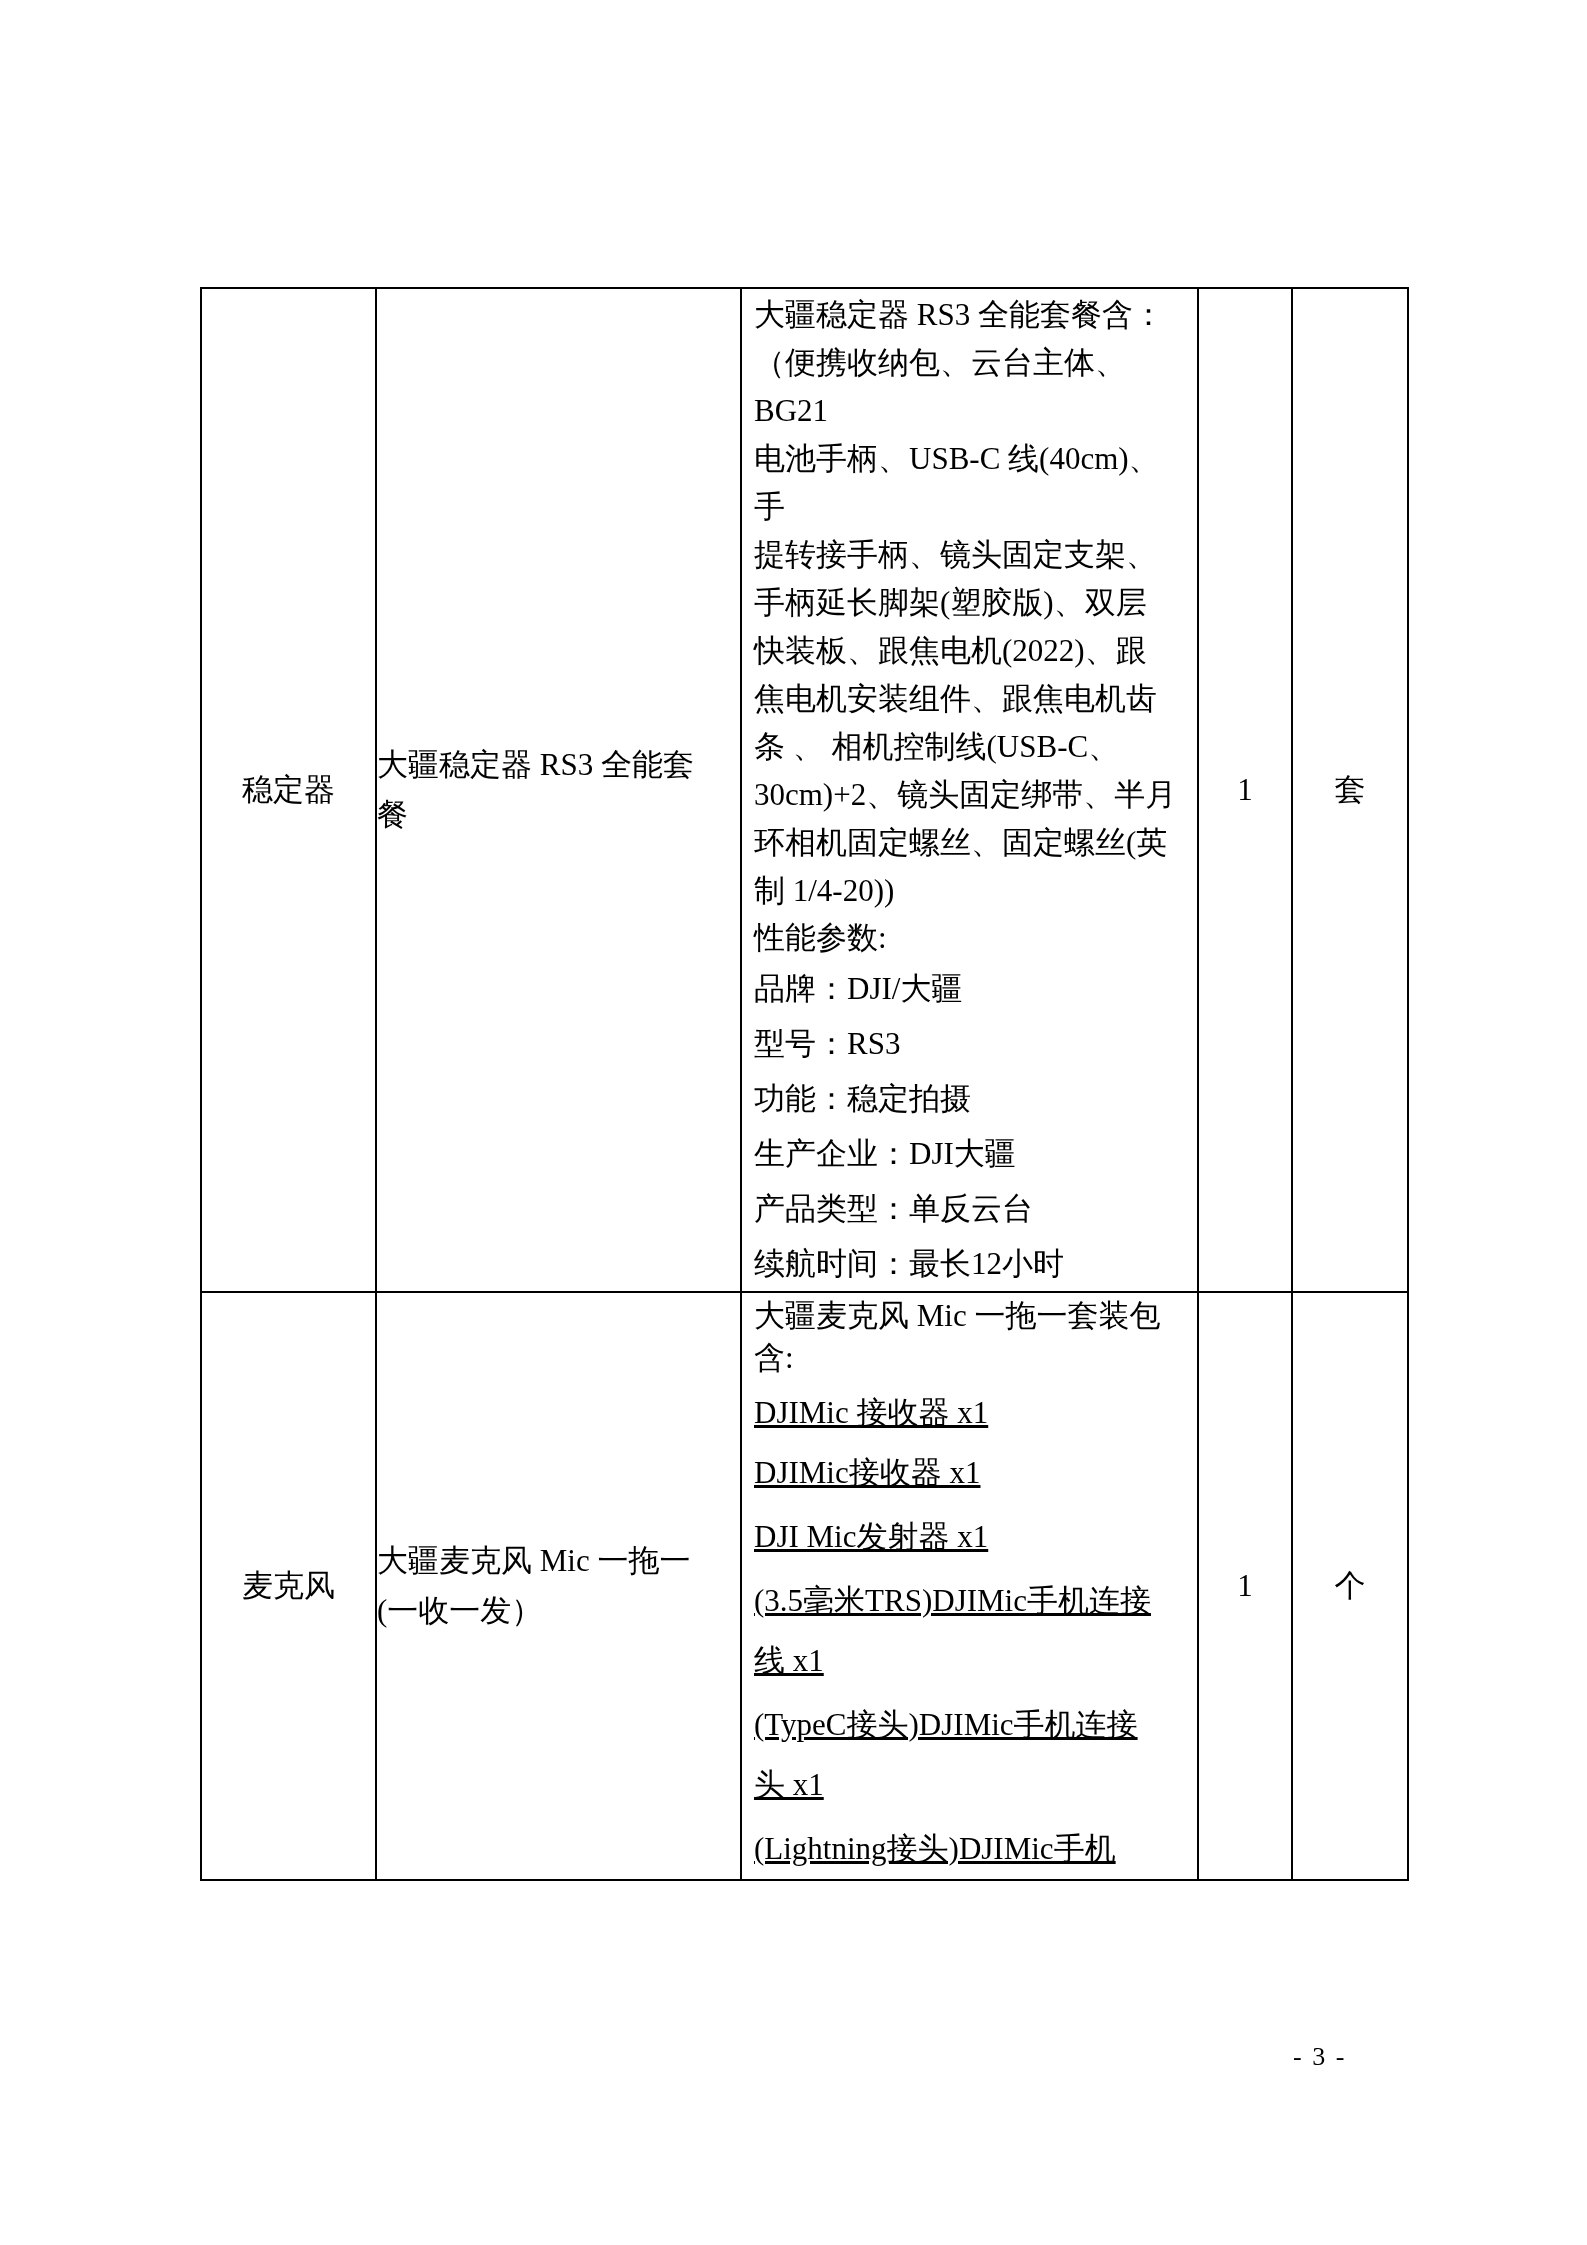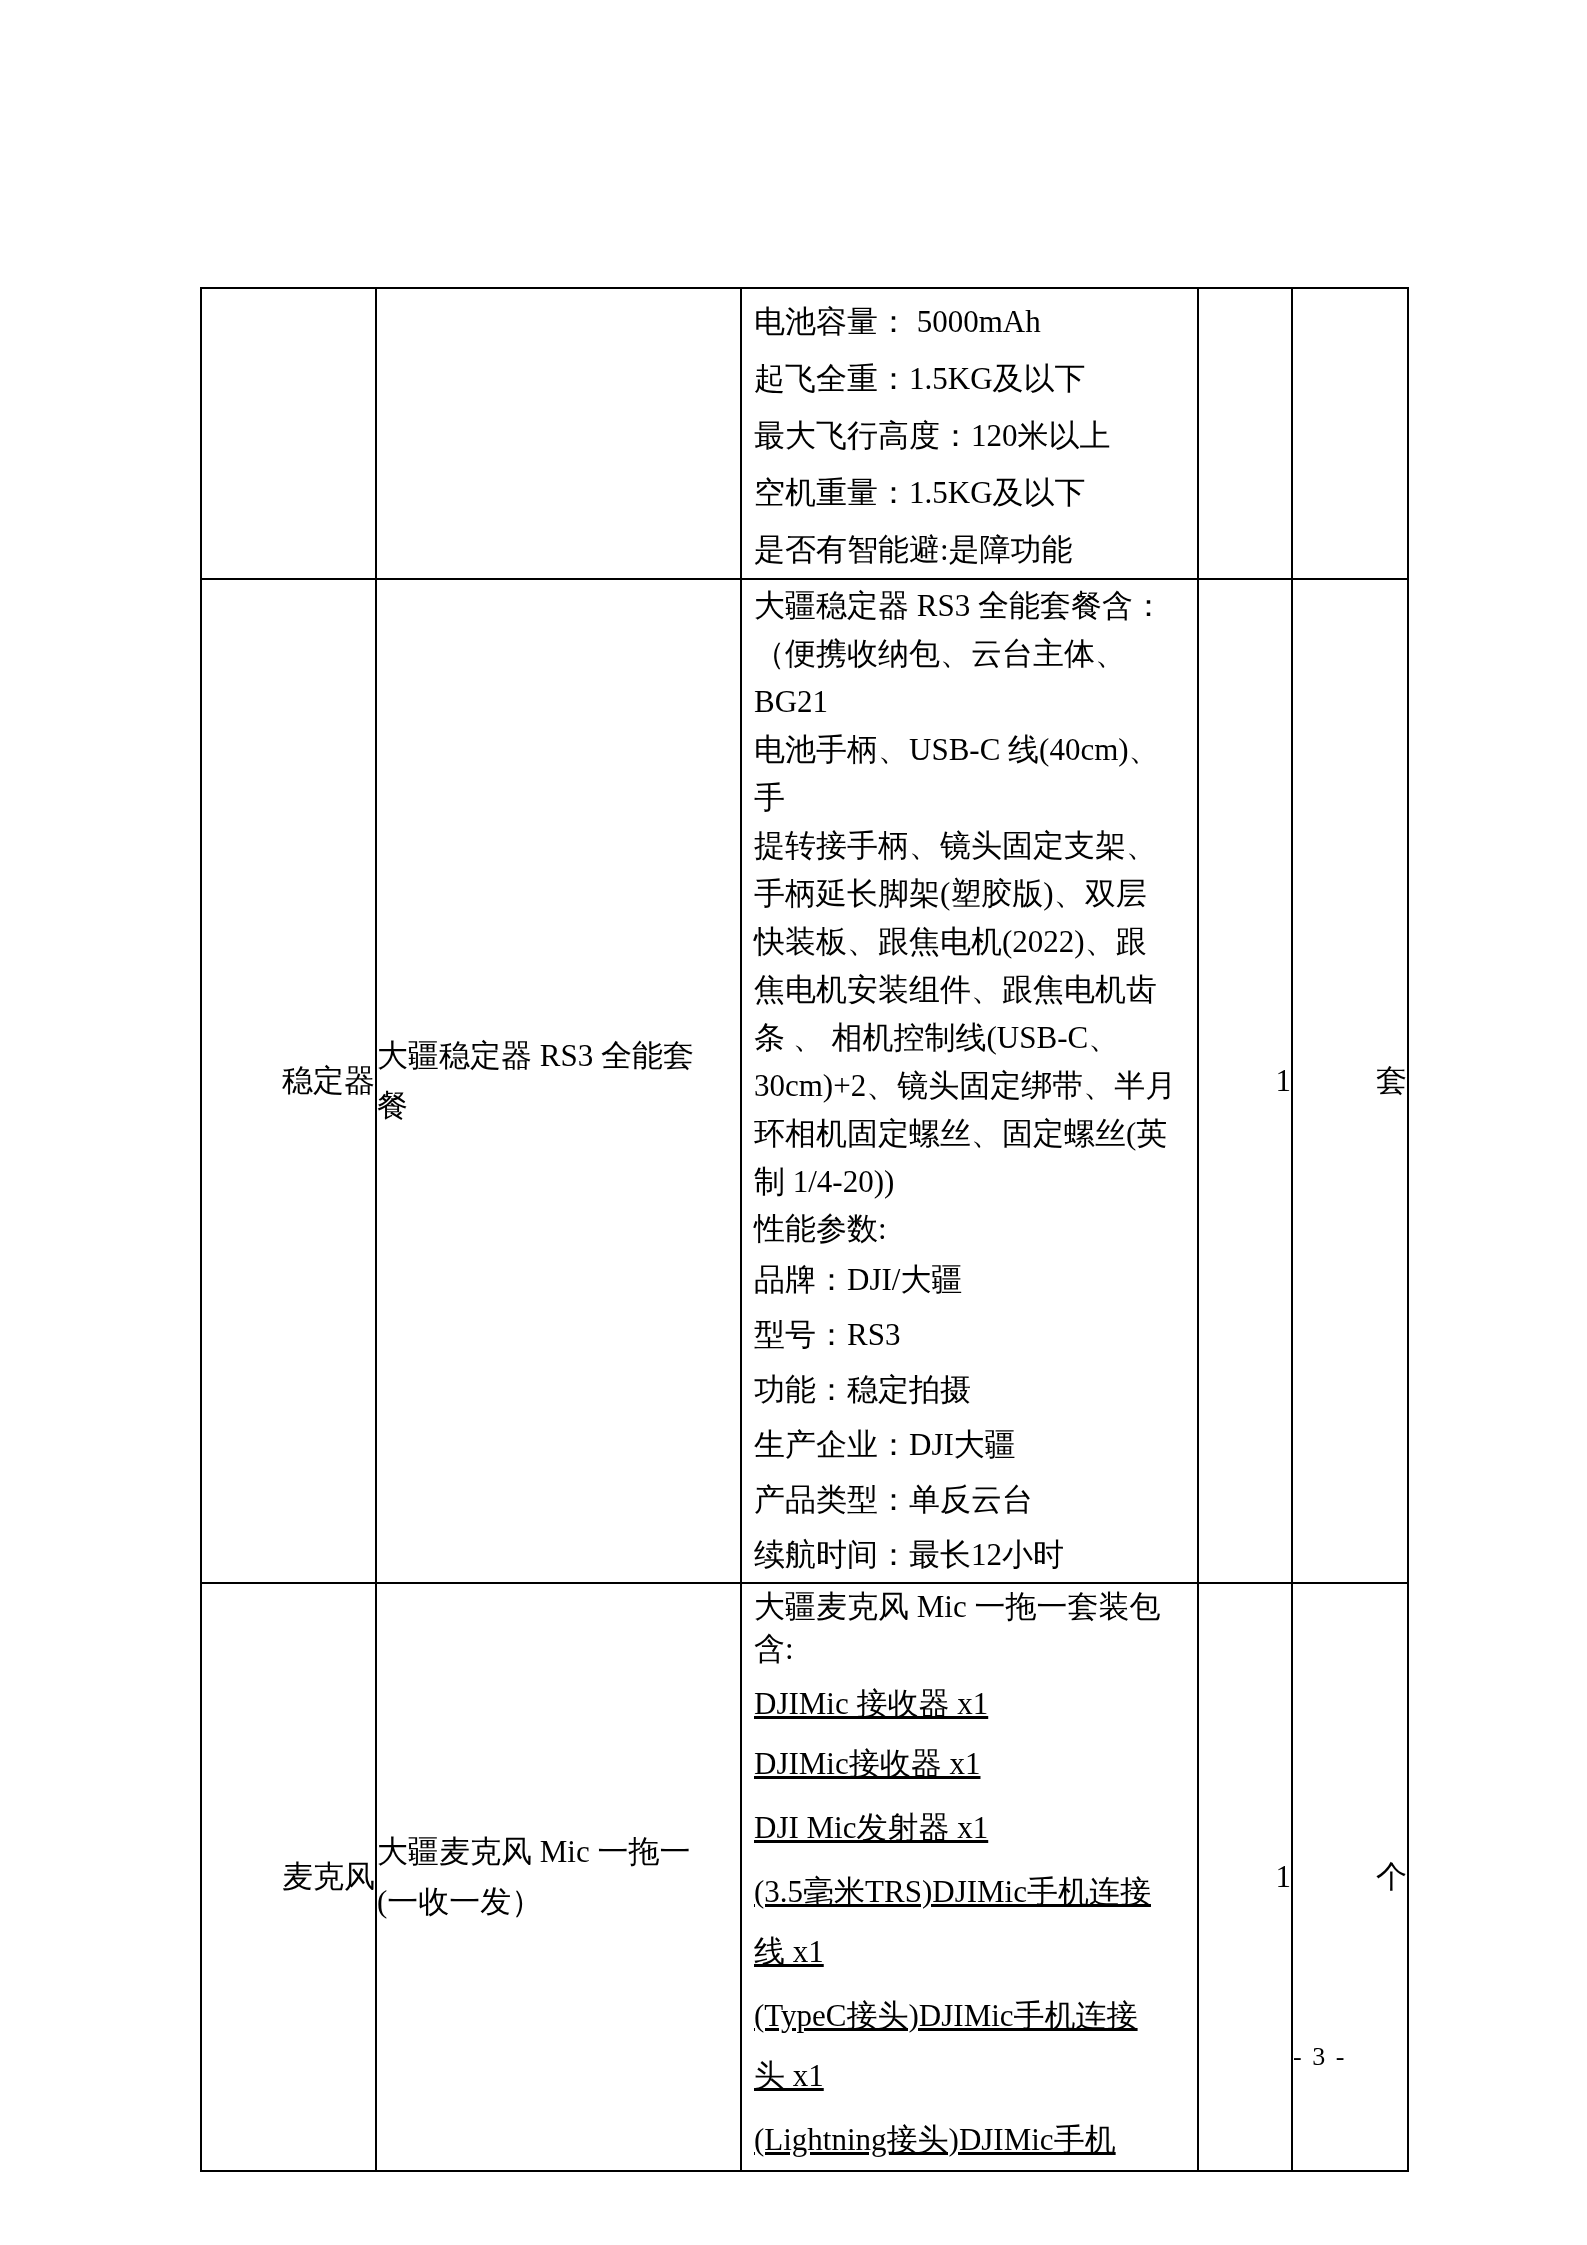--- a/index.html
+++ b/index.html
@@ -28,21 +28,21 @@
   
   col.c1{width:175px;}
   col.c2{width:365px;}
   col.c3{width:457px;}
   col.c4{width:94px;}
   col.c5{width:116px;}
   tr.r1{height:283px;}
   tr.r2{height:907px;}
   tr.r3{height:449px;}
 
-  td.cat, td.qty, td.unit{text-align:right;margin-left:15px;}
+  td.cat, td.qty, td.unit{text-align:center;margin-left:15px;}
   td.prod{text-align:center;}
   td.spec{vertical-align:top;text-align:left;}
   .spec-inner{padding:2px 8px 0 12px;}
 
   .pre{white-space:pre-line;}
   .bold{font-weight:normal;}
 
   
   .r1 .specs-list{line-height:57px;padding-top:2px;}
 
@@ -75,35 +75,20 @@
   <table class="spec-table">
     <colgroup>
       <col class="c1">
         <col class="c2">
         <col class="c3">
         <col class="c4">
         <col class="c5">
     </colgroup>
 
     <tbody>
-        <tr class="r1">
-      <td class="cat"></td>
-      <td class="prod"></td>
-      <td class="spec">
-        <div class="spec-inner">
-          <div class="specs-list pre">电池容量： 5000mAh
-起飞全重：1.5KG及以下
-最大飞行高度：120米以上
-空机重量：1.5KG及以下
-是否有智能避:是障功能</div>
-        </div>
-      </td>
-      <td class="qty"></td>
-      <td class="unit"></td>
-    </tr>
 
     <tr class="r2">
       <td class="cat">
         <span>稳定器</span>
       </td>
       <td class="prod">
         <div class="prod-lines">大疆稳定器 RS3 全能套
 餐</div>
       </td>
       <td class="spec">

